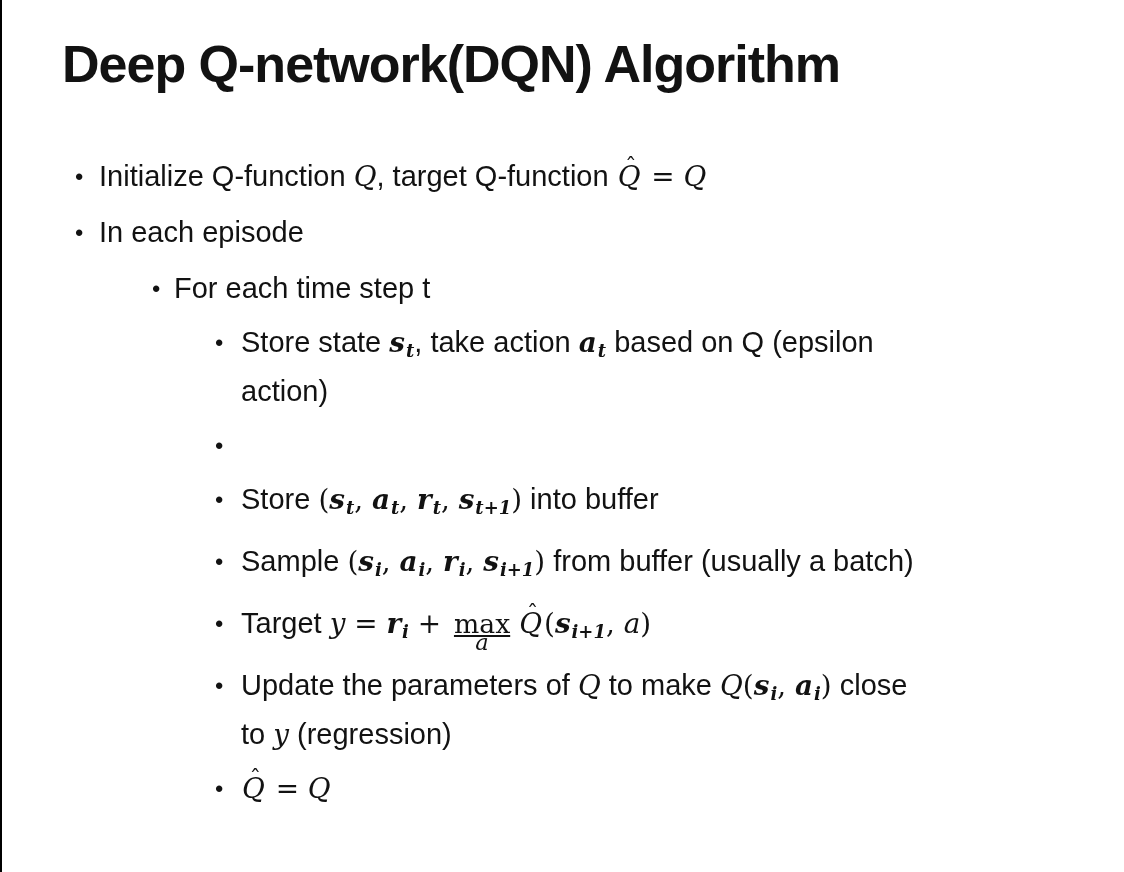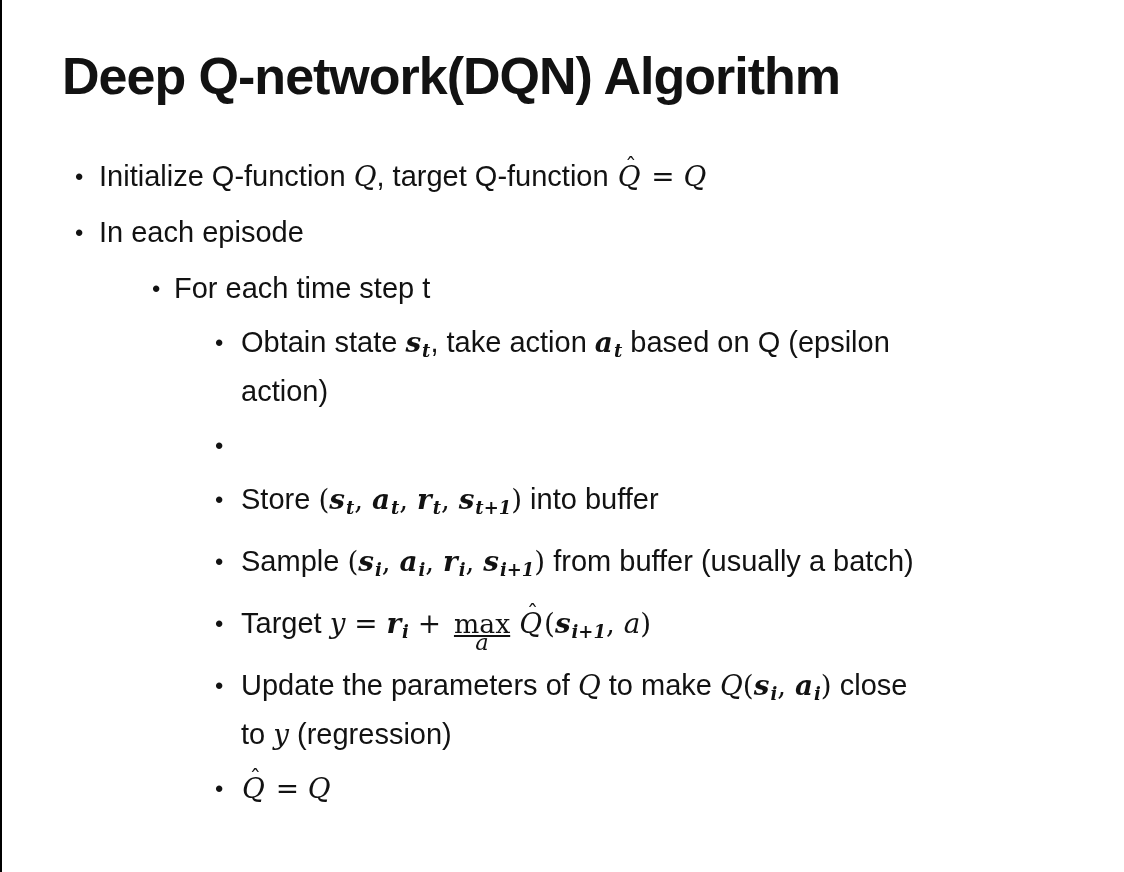--- a/index.html
+++ b/index.html
@@ -14,21 +14,21 @@
     background: var(--bg, #ffffff);
     border-left: 2px solid var(--border, #000000);
     box-sizing: border-box;
     overflow: hidden;
     font-family: "Liberation Sans", sans-serif;
     color: var(--text, #121212);
   }
   .title {
     position: absolute;
     left: 60px;
-    top: 46px;
+    top: 34px;
     font-size: 52px;
     font-weight: 700;
     letter-spacing: -1px;
     color: var(--text, #0f0f0f);
     white-space: nowrap;
   }
   .bullets {
     position: absolute;
     left: 0;
     top: 156px;
@@ -113,21 +113,21 @@
       <div class="bullet level-1">
         <span class="marker">•</span>
         <span class="content"><span class="txt">In each episode</span></span>
       </div>
       <div class="bullet level-2">
         <span class="marker">•</span>
         <span class="content"><span class="txt">For each time step t</span></span>
       </div>
       <div class="bullet level-3">
         <span class="marker">•</span>
-        <span class="content"><span class="txt">Obtain state </span><span class="msub"><span class="mi">s</span><span class="sub mi">t</span></span><span class="txt">, take action </span><span class="msub"><span class="mi">a</span><span class="sub mi">t</span></span><span class="txt"> based on Q (epsilon</span><br><span class="txt">action)</span></span>
+        <span class="content"><span class="txt">Store state </span><span class="msub"><span class="mi">s</span><span class="sub mi">t</span></span><span class="txt">, take action </span><span class="msub"><span class="mi">a</span><span class="sub mi">t</span></span><span class="txt"> based on Q (epsilon</span><br><span class="txt">action)</span></span>
       </div>
       <div class="bullet level-3">
         <span class="marker">•</span>
       </div>
       <div class="bullet level-3">
         <span class="marker">•</span>
         <span class="content"><span class="txt">Store </span><span class="mo">(</span><span class="msub"><span class="mi">s</span><span class="sub mi">t</span></span><span class="mo">, </span><span class="msub"><span class="mi">a</span><span class="sub mi">t</span></span><span class="mo">, </span><span class="msub"><span class="mi">r</span><span class="sub mi">t</span></span><span class="mo">, </span><span class="msub"><span class="mi">s</span><span class="sub mi">t+1</span></span><span class="mo">)</span><span class="txt"> into buffer</span></span>
       </div>
       <div class="bullet level-3">
         <span class="marker">•</span>

